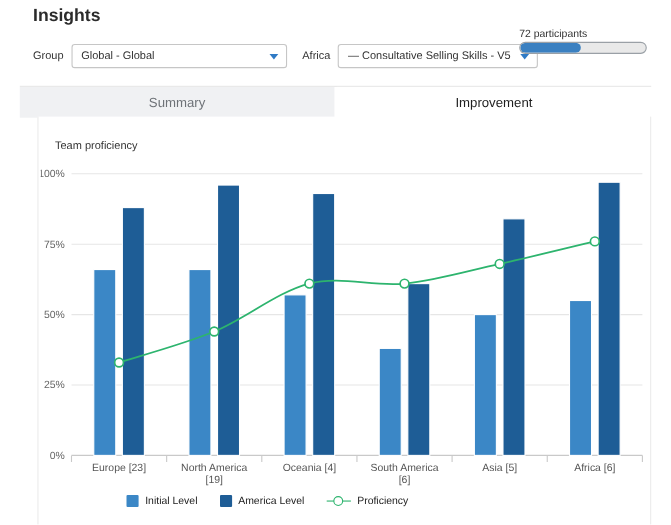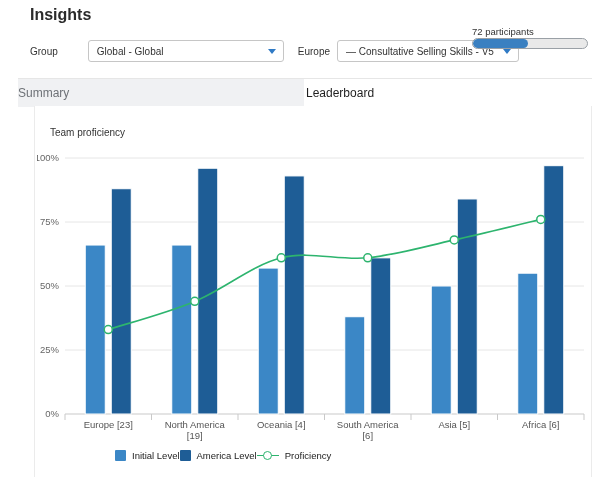--- a/index.html
+++ b/index.html
@@ -5,78 +5,78 @@
   html,body{margin:0;padding:0;background:#fff;}
   body{font-family:"Liberation Sans","DejaVu Sans",sans-serif;}
   #app{position:relative;width:610px;height:477px;background:#fff;overflow:hidden;}
 
   .page-title{position:absolute;left:30px;top:6px;font-size:16px;font-weight:700;color:#2b2b2b;}
 
   .controls{position:absolute;left:30px;top:40px;height:22px;display:flex;align-items:center;justify-content:center;}
   .ctl-label{font-size:10px;color:#333;margin-right:7px;}
   .select{position:relative;height:20px;border:1px solid #c6c6c6;border-radius:3px;background:#fff;
           display:flex;align-items:center;padding:0 20px 0 8px;font-size:10px;color:#333;cursor:pointer;}
-  .select.group{width:166px;margin-right:14px;margin-left:23px;}
+  .select.group{width:166px;margin-right:14px;}
   .select.qstream{width:152px;}
   .caret{position:absolute;right:7px;top:8px;width:0;height:0;
          border-left:4px solid transparent;border-right:4px solid transparent;border-top:5px solid #2f7ac5;}
 
   .participants{position:absolute;right:20px;top:26px;width:118px;}
   .p-count{font-size:9.5px;color:#333;margin-bottom:1px;}
   .p-bar{position:relative;width:114px;height:9px;border:1px solid #9aa0a6;border-radius:6px;background:#e9e9e9;overflow:hidden;}
   .p-fill{position:absolute;left:0;top:0;bottom:0;border-radius:6px;background:#3a80c1;}
   .p-complete{font-size:9.5px;color:#333;margin-top:4px;}
 
   .tabstrip{position:absolute;left:18px;right:18px;top:78px;height:28px;display:flex;gap:2px;border-top:1px solid #e6e6e6;}
-  .tab{flex:1;background:#f0f1f3;color:#6e7277;font-size:12px;line-height:28px;text-align:left;cursor:pointer;}
+  .tab{flex:1;background:#f0f1f3;color:#6e7277;font-size:12px;line-height:28px;text-align:center;cursor:pointer;}
   .tab.active{background:#fff;color:#1f1f1f;}
 
   .panel{position:absolute;left:18px;right:18px;top:106px;bottom:0;background:#fff;
          border-left:1px solid #ebebeb;border-right:1px solid #ebebeb;margin-left:16px;}
   .chart-title{position:absolute;left:15px;top:21px;font-size:10px;color:#333;}
   .chart-box{position:absolute;left:2px;top:40px;width:560px;height:296px;}
 
-  .legend{position:absolute;left:80px;top:344px;display:flex;align-items:center;}
+  .legend{position:absolute;left:80px;top:344px;display:flex;align-items:center;gap:20px;}
   .legend-item{display:flex;align-items:center;gap:6px;cursor:pointer;}
   .swatch{width:11px;height:11px;border-radius:1px;display:inline-block;}
   .legend-label{font-size:9.5px;color:#222;}
   .imp-marker{position:relative;width:22px;height:10px;display:inline-block;}
   .imp-line{position:absolute;left:0;right:0;top:4px;height:1.5px;}
   .imp-circle{position:absolute;left:6px;top:0;width:7px;height:7px;border-radius:50%;background:#fff;border:1.5px solid;}
 </style>
 </head>
 <body>
 
 <div id="app">
 
   <div class="page-title">Insights</div>
 
   <div class="controls">
     <span class="ctl-label">Group</span>
     <div class="select group">
       <span>Global - Global</span>
       <span class="caret"></span>
     </div>
-    <span class="ctl-label">Europe</span>
+    <span class="ctl-label">Africa</span>
     <div class="select qstream">
       <span>— Consultative Selling Skills - V5</span>
       <span class="caret"></span>
     </div>
   </div>
 
   <div class="participants">
     <div class="p-count">72 participants</div>
     <div class="p-bar">
       <div class="p-fill" id="progress-fill" style="width: 48%;"></div>
     </div>
   </div>
 
   <div class="tabstrip">
     <div class="tab">Summary</div>
-    <div class="tab active">Leaderboard</div>
+    <div class="tab active">Improvement</div>
   </div>
 
   <div class="panel">
     <div class="chart-title">Team proficiency</div>
     <svg class="chart-box" id="chart-svg" viewBox="0 0 560 296">
         <line x1="28" y1="268" x2="547" y2="268" stroke="#c9c9c9" stroke-width="1"></line>
         <text x="22" y="271" text-anchor="end" fill="#666" font-size="9.5">0%</text>
         <line x1="28" y1="204" x2="547" y2="204" stroke="#e6e6e6" stroke-width="1"></line>
         <text x="22" y="207" text-anchor="end" fill="#666" font-size="9.5">25%</text>
         <line x1="28" y1="140" x2="547" y2="140" stroke="#e6e6e6" stroke-width="1"></line>

